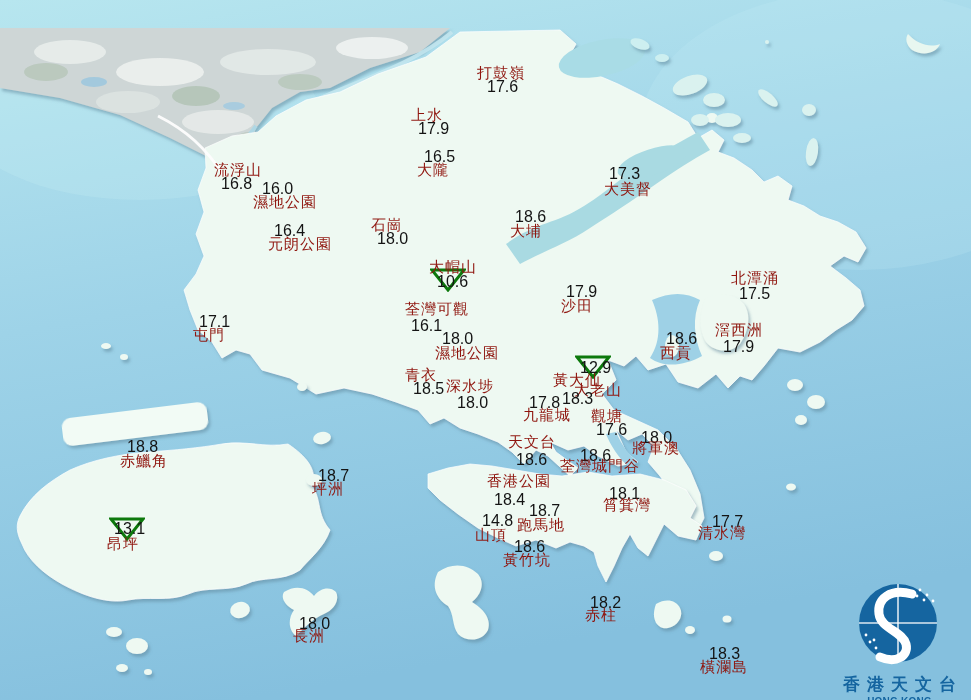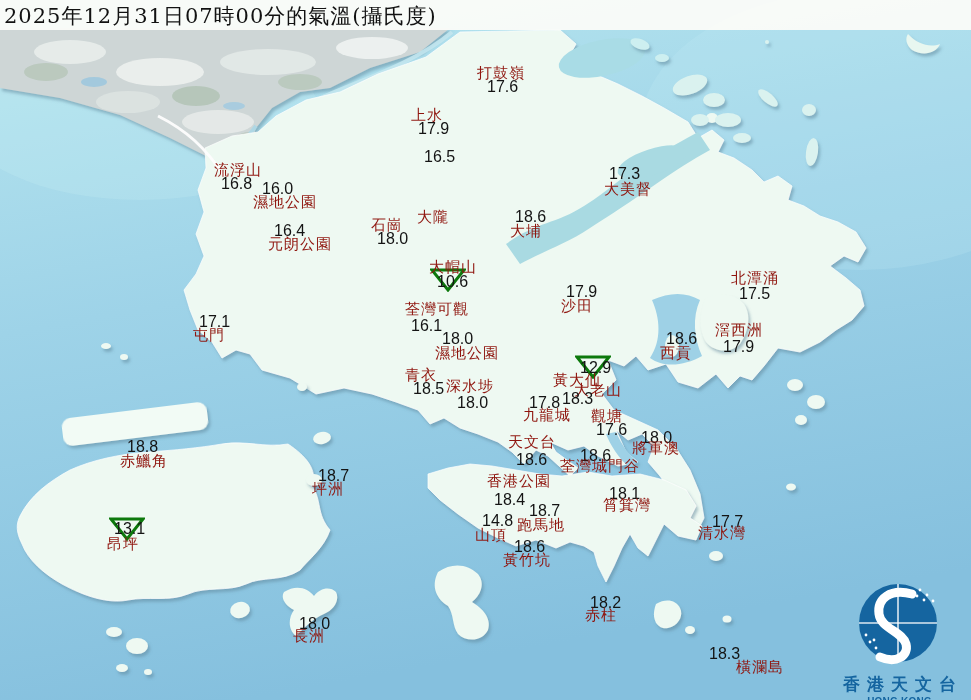--- a/index.html
+++ b/index.html
@@ -152,42 +152,39 @@
       <ellipse cx="812" cy="152" rx="6" ry="14" fill="#daf2ef" transform="rotate(8 812 152)"></ellipse>
       <path d="M908,34 C917,44 930,48 940,44 C936,54 922,56 912,50 C906,45 905,38 908,34 Z" fill="#e8f7f0"></path>
       <circle cx="767" cy="42" r="2" fill="#daf2ef"></circle>
       <ellipse cx="640" cy="44" rx="10" ry="5" fill="#cdeff0" transform="rotate(20 640 44)"></ellipse>
       <ellipse cx="662" cy="58" rx="7" ry="4" fill="#cdeff0"></ellipse>
     </g>
 
     <path d="M158,116 C186,130 206,148 224,176" stroke="#fdfdfd" stroke-width="3" fill="none" opacity="0.95"></path>
   </svg>
 
-  <div class="titlebar">
-    <span class="title-text">2025年12月31日07時00分的氣溫(攝氏度)</span>
-  </div>
 
   <div class="stations">
 
       <div class="station">
 
         <span class="st-temp" style="left: 487px; top: 61px;">17.6</span>
         <span class="st-name" style="left: 477px; top: 48px;">打鼓嶺</span>
       </div>
 
       <div class="station">
 
         <span class="st-temp" style="left: 418px; top: 103px;">17.9</span>
         <span class="st-name" style="left: 411px; top: 90px;">上水</span>
       </div>
 
       <div class="station">
 
         <span class="st-temp" style="left: 424px; top: 131px;">16.5</span>
-        <span class="st-name" style="left: 417px; top: 145px; margin-top: 47px;">大隴</span>
+        <span class="st-name" style="left: 417px; top: 145px;">大隴</span>
       </div>
 
       <div class="station">
 
         <span class="st-temp" style="left: 609px; top: 148px;">17.3</span>
         <span class="st-name" style="left: 604px; top: 164px;">大美督</span>
       </div>
 
       <div class="station">
 
@@ -389,21 +386,21 @@
 
       <div class="station">
 
         <span class="st-temp" style="left: 299px; top: 598px;">18.0</span>
         <span class="st-name" style="left: 293px; top: 611px;">長洲</span>
       </div>
 
       <div class="station">
 
         <span class="st-temp" style="left: 709px; top: 628px;">18.3</span>
-        <span class="st-name" style="left: 700px; top: 642px; margin-left: 36px;">橫瀾島</span>
+        <span class="st-name" style="left: 700px; top: 642px;">橫瀾島</span>
       </div>
     </div>
 
   <div class="logo">
     <svg width="143" height="88" viewBox="0 0 143 88">
       <circle cx="70" cy="43" r="39" fill="#1565a0"></circle>
       <line x1="31" y1="43" x2="109" y2="43" stroke="#ffffff" stroke-width="1.6" opacity="0.85"></line>
       <line x1="70" y1="4" x2="70" y2="82" stroke="#ffffff" stroke-width="1.6" opacity="0.85"></line>
       <path d="M84,14 C62,8 49,19 51,34 C53,49 74,51 78,64 C81,76 68,84 52,77" stroke="#ffffff" stroke-width="9" fill="none" stroke-linecap="round"></path>
       <g fill="#ffffff">

